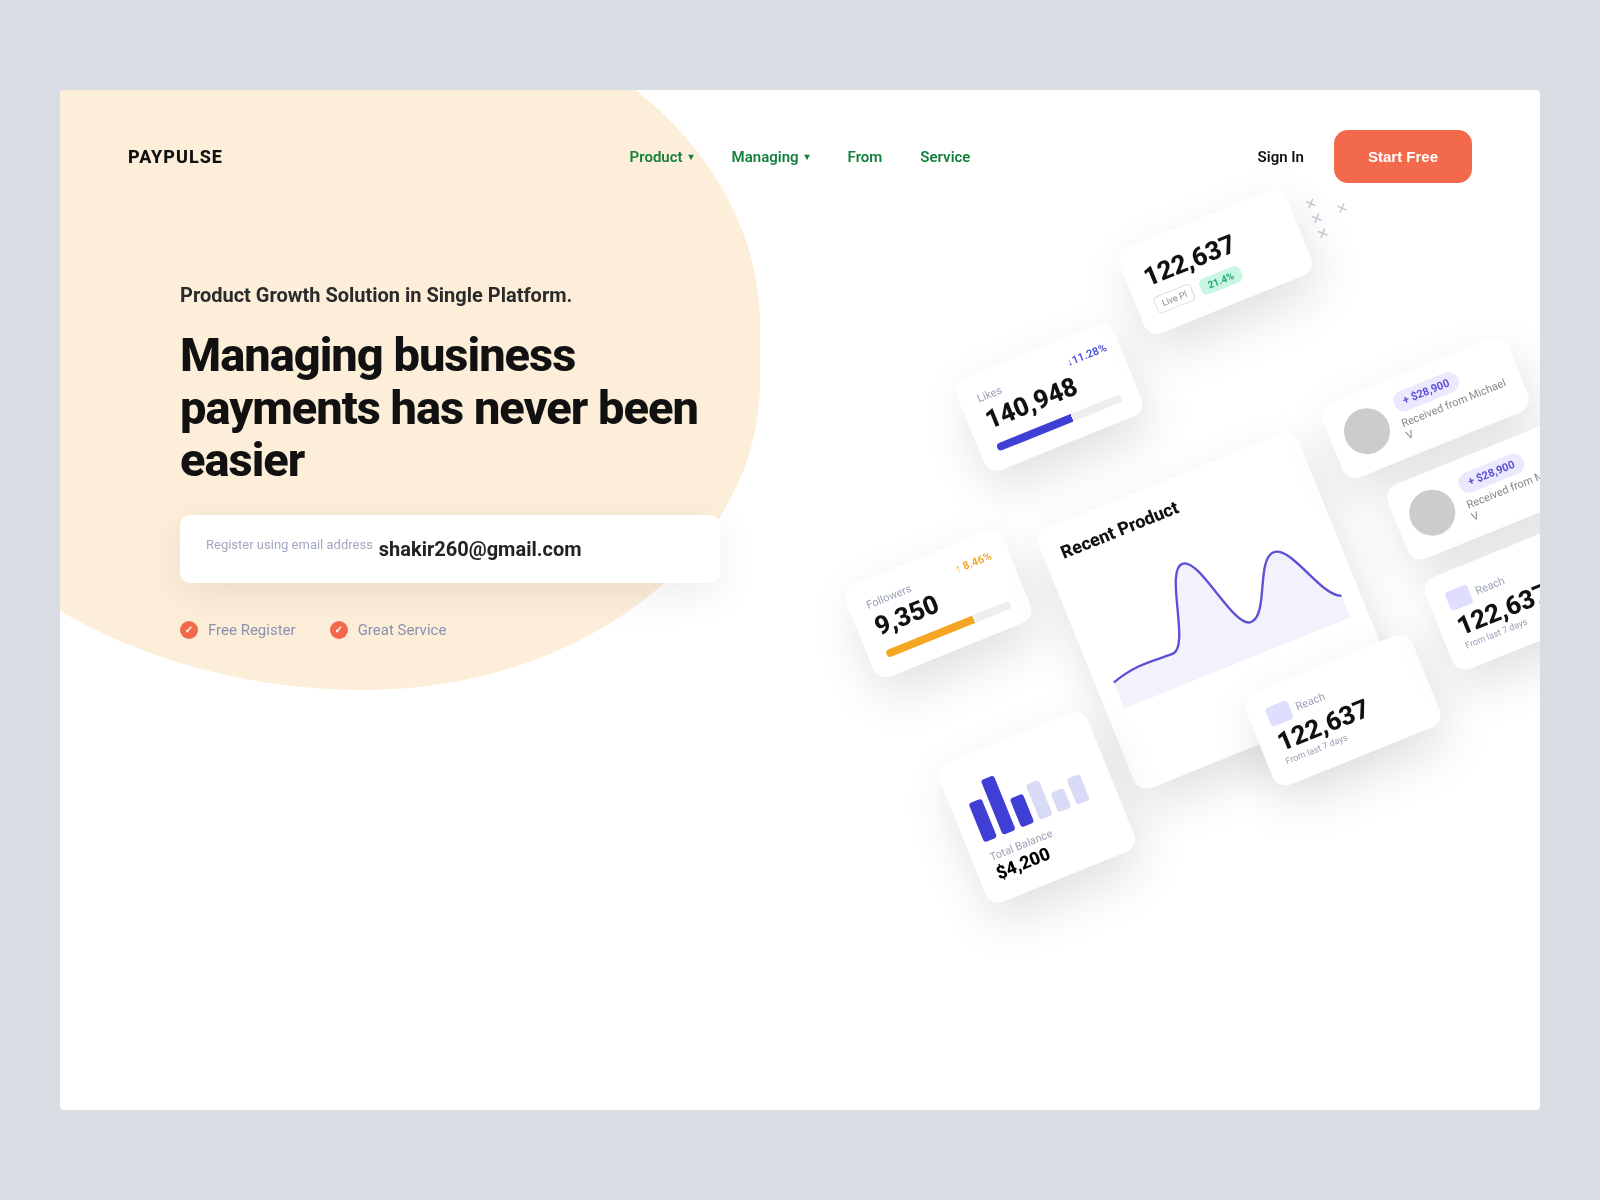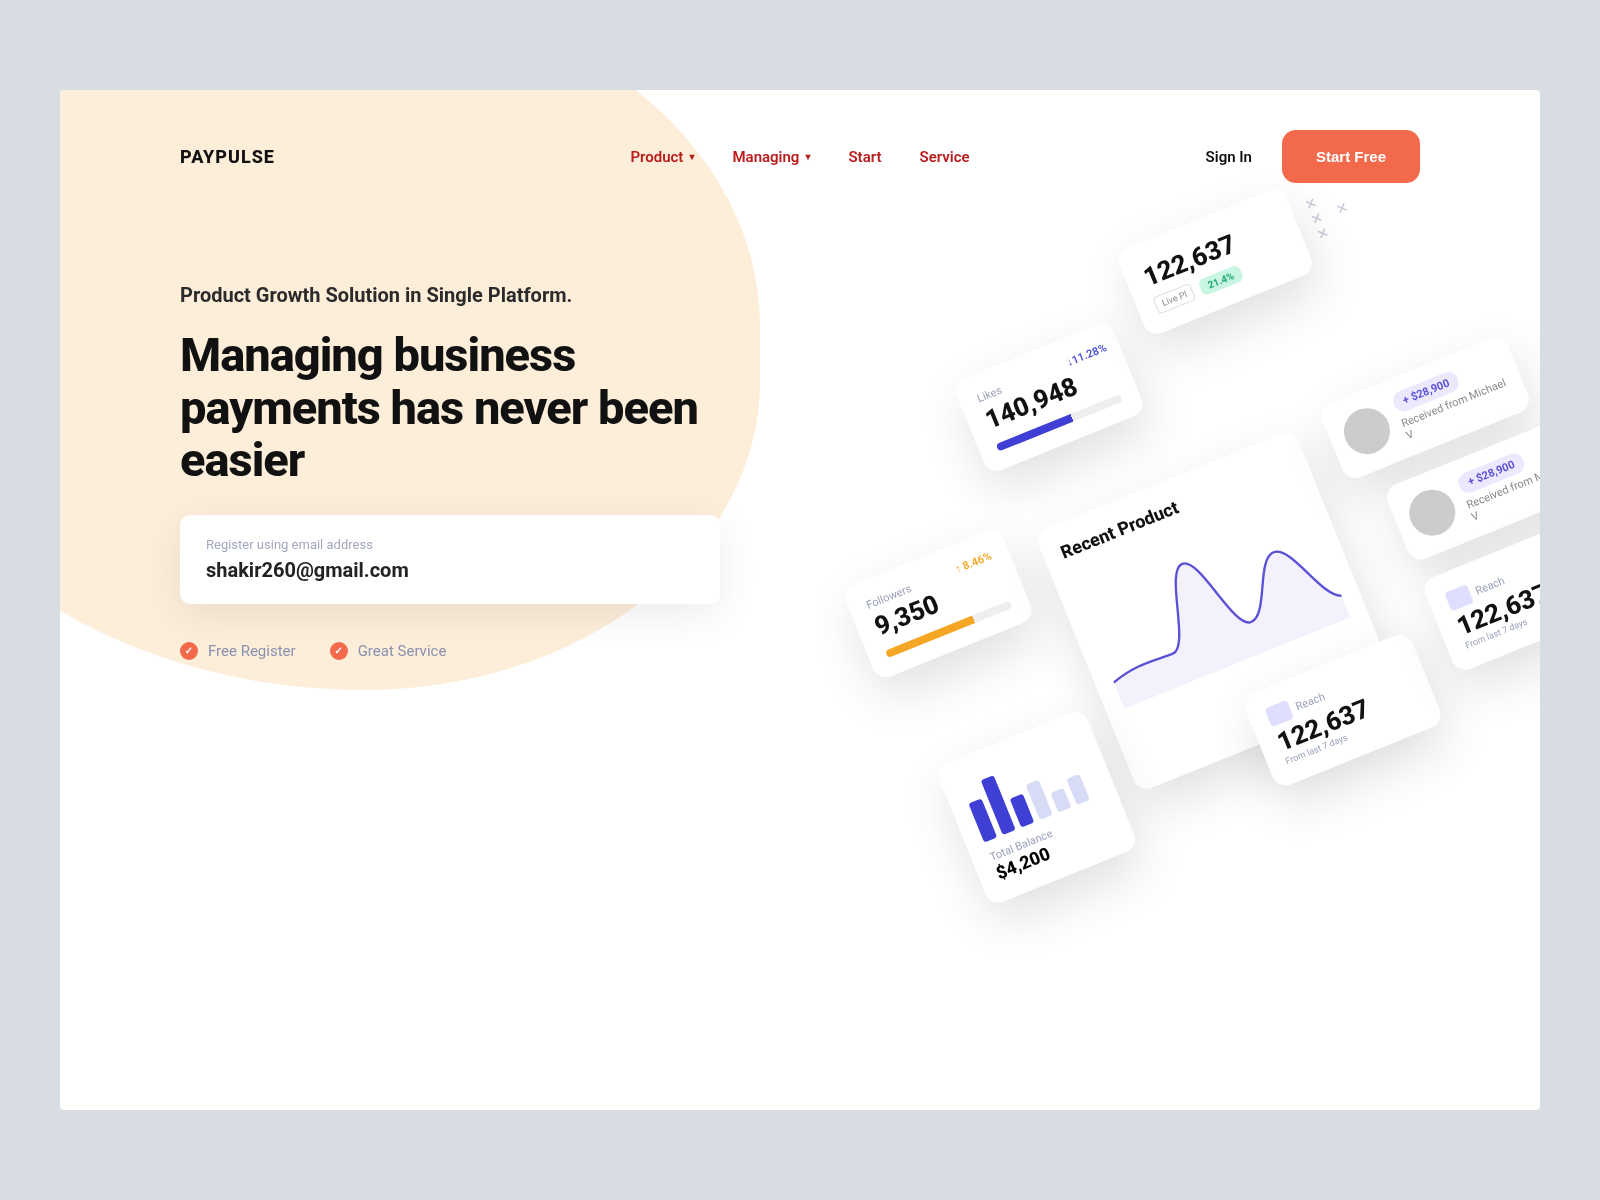--- a/index.html
+++ b/index.html
@@ -28,41 +28,41 @@
   height: 700px;
   background: #fceed9;
   border-radius: 50% 60% 55% 70%;
   z-index: 0;
 }
 .header {
   position: relative;
   z-index: 2;
   display: flex;
   align-items: center;
-  padding: 40px 120px;
+  padding: 40px 68px;
 }
 .logo {
   font-weight: 800;
   font-size: 18px;
   letter-spacing: 1px;
   color: #111;
 }
 .nav {
   display: flex;
   gap: 38px;
   margin-left: auto;
   margin-right: auto;
   position: absolute;
   left: 50%;
   transform: translateX(-50%);
 }
 .nav-item {
   font-size: 15px;
   font-weight: 600;
-  color: #b91c1c;
+  color: #15803d;
   display: flex;
   align-items: center;
   gap: 6px;
   cursor: pointer;
 }
 .chev { font-size: 10px; }
 .right-actions {
   margin-left: auto;
   display: flex;
   align-items: center;
@@ -114,21 +114,21 @@
 .email-card {
   background: #fff;
   border-radius: 10px;
   box-shadow: 0 10px 40px rgba(0,0,0,0.08);
   display: flex;
   align-items: center;
   justify-content: space-between;
   padding: 22px 26px;
   max-width: 590px;
 }
-.email-left { display: flex; flex-direction: column; gap: 6px; }
+.email-left { display: flex; flex-direction: row; gap: 6px; }
 .email-label { font-size: 13px; color: #a3a8bf; }
 .email-value { font-size: 20px; font-weight: 700; color: #222; }
 .submit-btn {
   background: #161a2e;
   color: #fff;
   border: none;
   border-radius: 8px;
   padding: 20px 44px;
   font-size: 17px;
   font-weight: 700;
@@ -215,21 +215,21 @@
     <nav class="nav">
       <div class="nav-item">
         <span>Product</span>
         <span class="chev">▾</span>
       </div>
       <div class="nav-item">
         <span>Managing</span>
         <span class="chev">▾</span>
       </div>
       <div class="nav-item">
-        <span>Start</span>
+        <span>From</span>
       </div>
       <div class="nav-item">
         <span>Service</span>
       </div>
     </nav>
     <div class="right-actions">
       <div class="signin">Sign In</div>
       <button class="cta-btn">Start Free</button>
     </div>
   </header>

